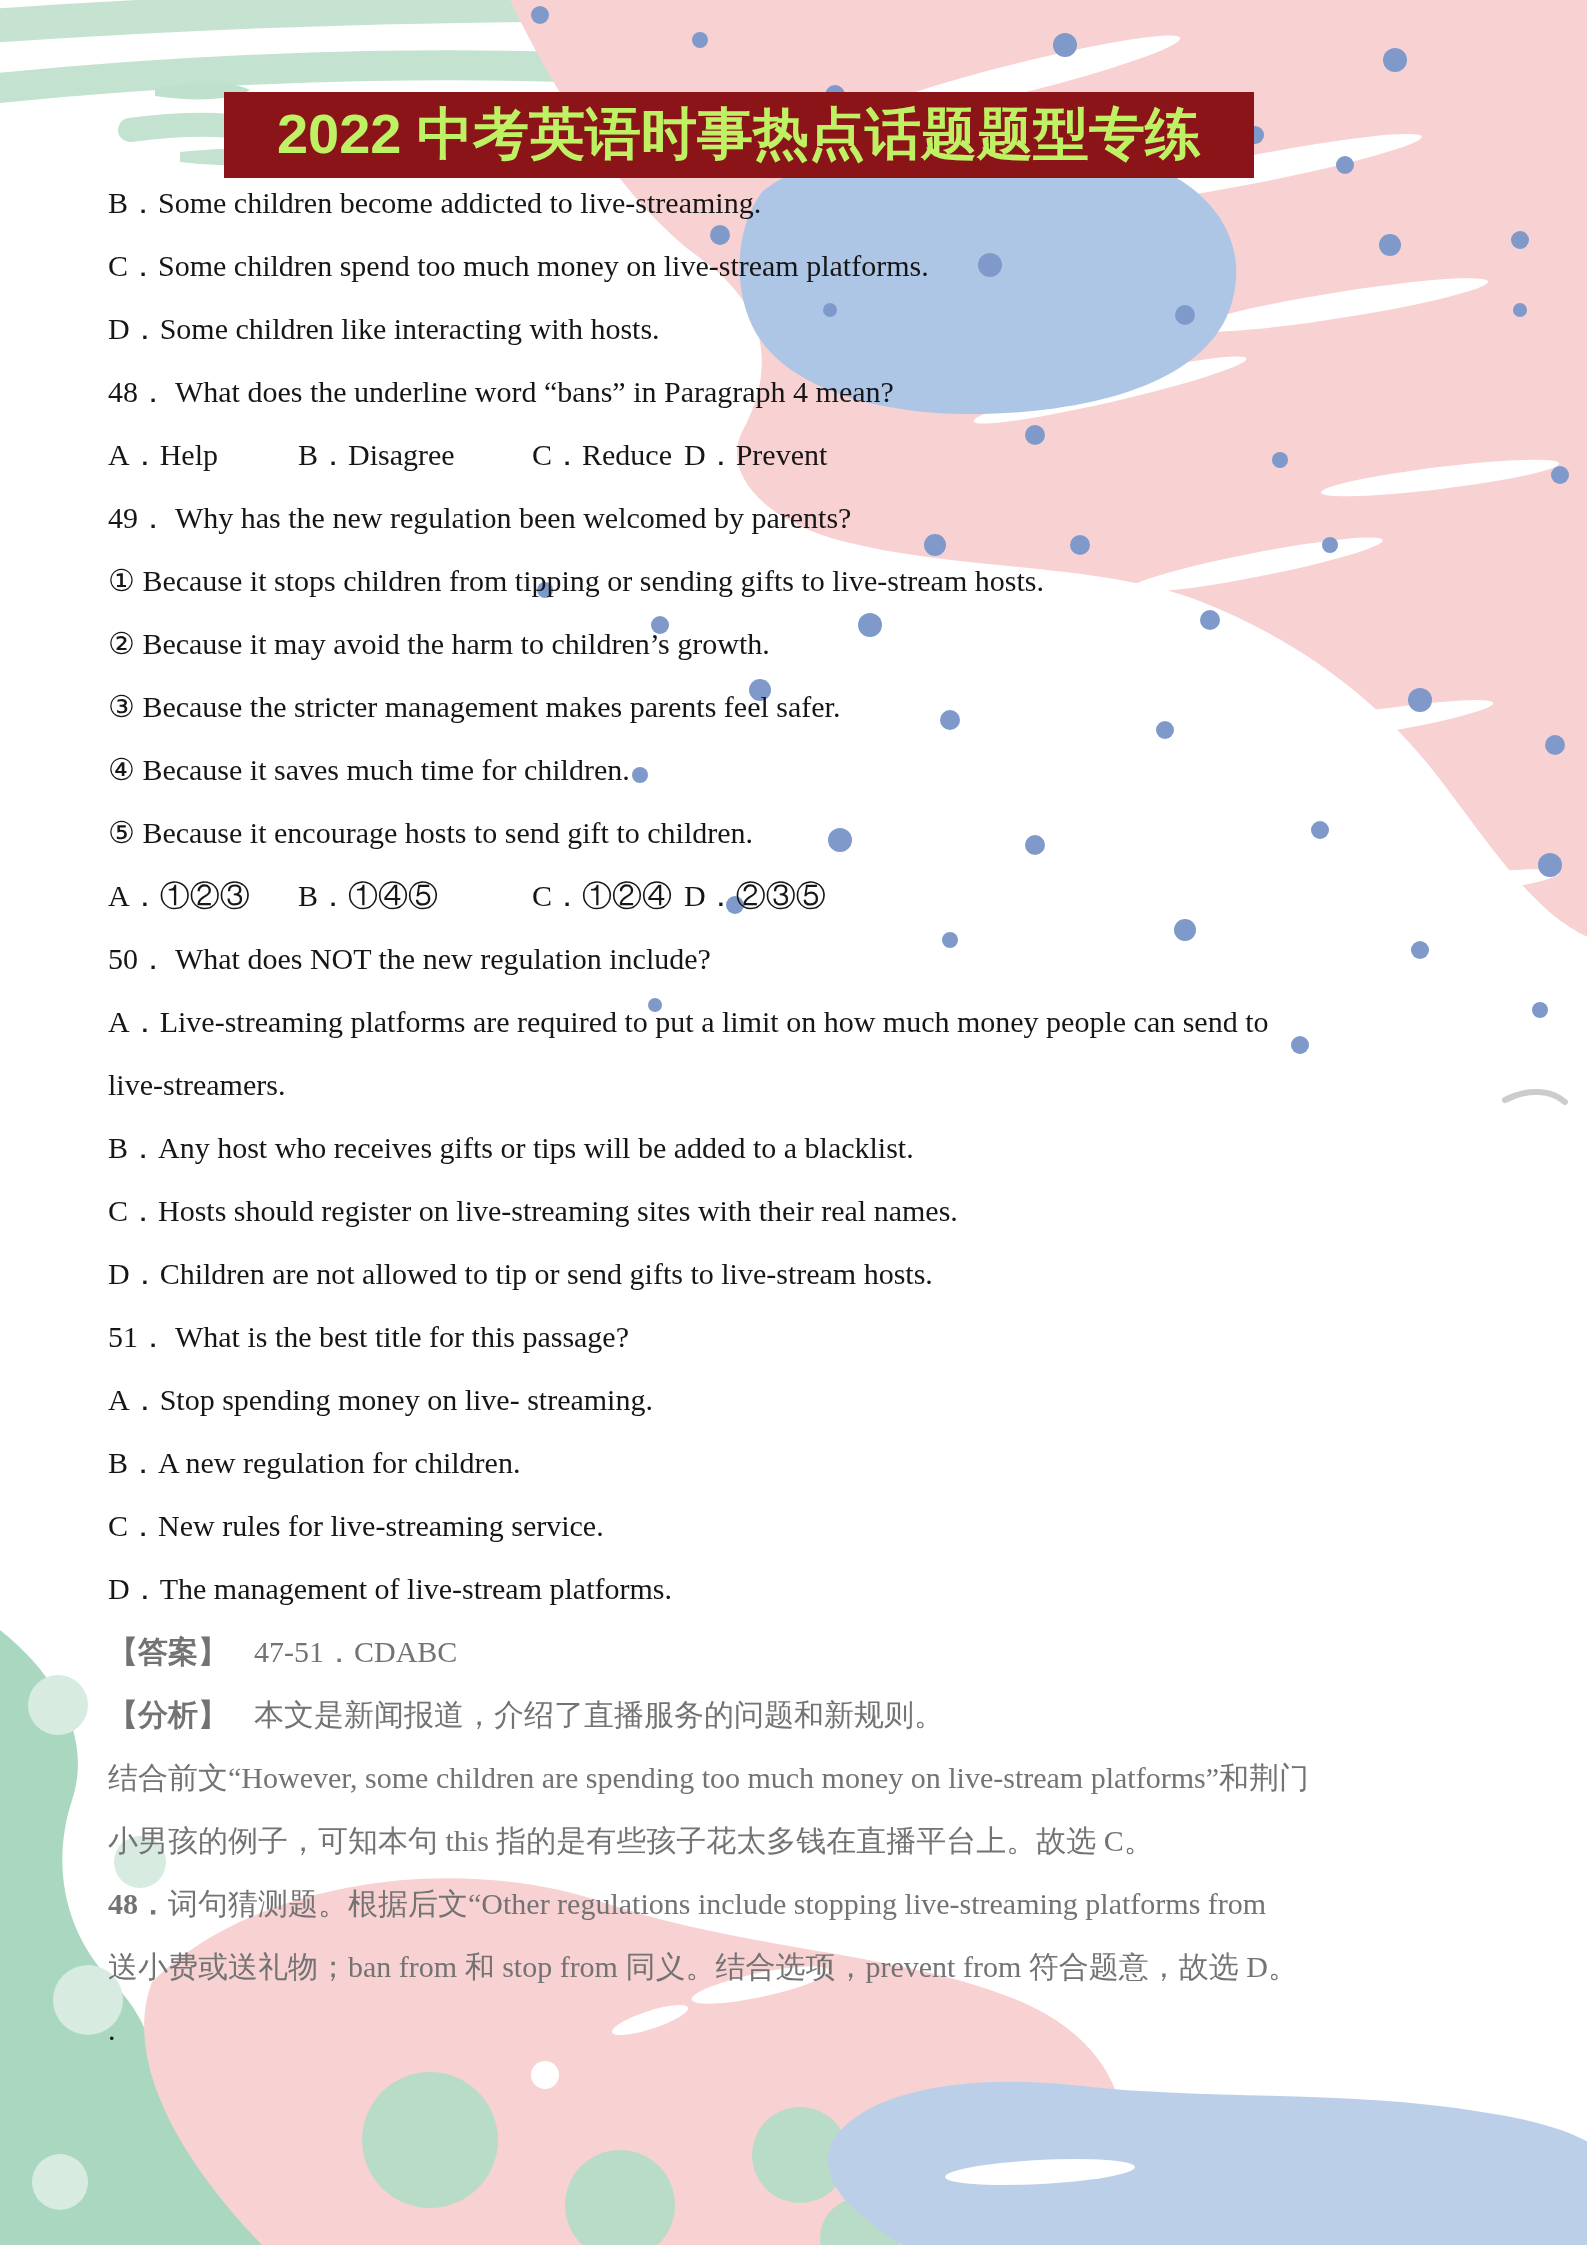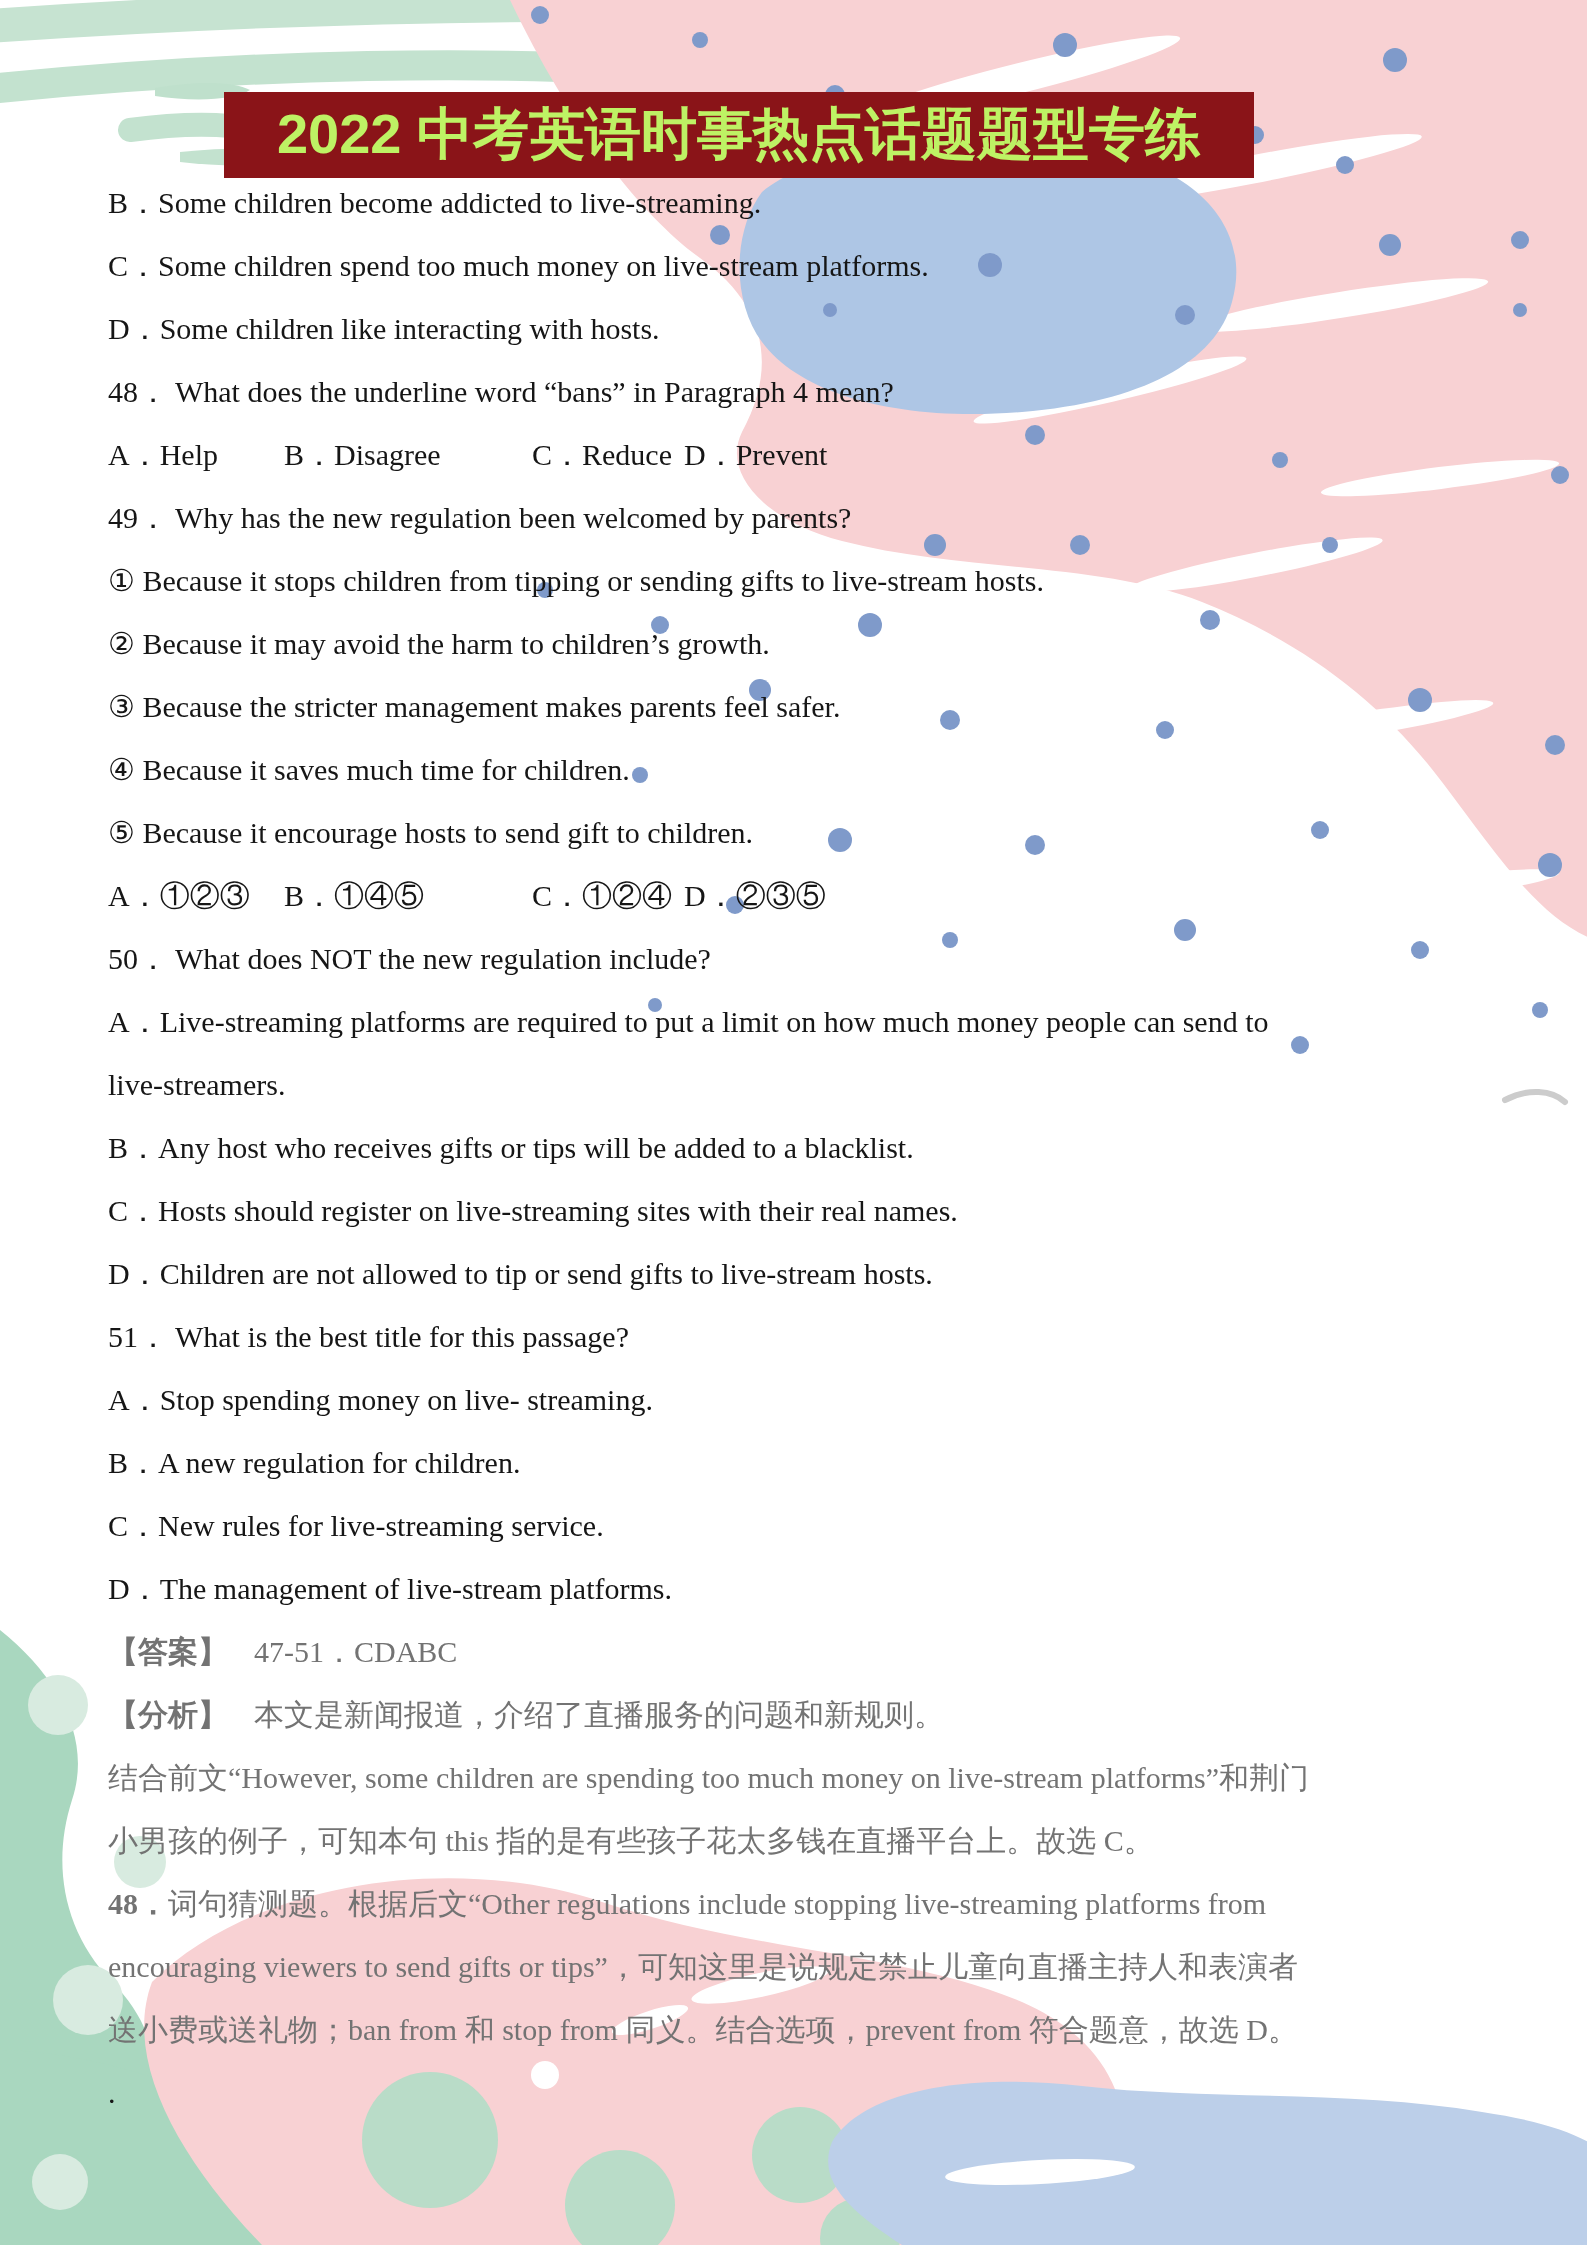--- a/index.html
+++ b/index.html
@@ -18,21 +18,21 @@
   }
   #content{
     position:absolute;left:108px;top:171px;width:1390px;z-index:2;
     font-size:30px;color:#161616;
   }
   .ln{height:63px;line-height:63px;white-space:nowrap;position:relative;}
   .red{color:#737373;}
   .bold{font-weight:bold;}
   .col{position:absolute;top:0;}
   .col-a{left:0;}
-  .col-b{left:176px;}
+  .col-b{left:190px;}
   .col-c{left:384px;margin-left:40px;}
   .col-d{left:576px;}
   .gap{display:inline-block;width:26px;}
 </style>
 </head>
 <body>
 
 <svg id="decor" width="1587" height="2245" viewBox="0 0 1587 2245" aria-hidden="true">
 
   <g>
@@ -199,16 +199,15 @@
     <span class="bold">【答案】</span><span class="gap"></span><span>47-51．CDABC</span>
   </div>
   <div class="ln red">
     <span class="bold">【分析】</span><span class="gap"></span><span>本文是新闻报道，介绍了直播服务的问题和新规则。</span>
   </div>
   <div class="ln red">结合前文“However, some children are spending too much money on live-stream platforms”和荆门</div>
   <div class="ln red">小男孩的例子，可知本句 this 指的是有些孩子花太多钱在直播平台上。故选 C。</div>
   <div class="ln red">
     <span class="bold">48．</span><span>词句猜测题。根据后文“Other regulations include stopping live-streaming platforms from</span>
   </div>
-  <div class="ln red">encouraging viewers to send gifts or tips”，可知这里是说规定禁止儿童向直播主持人和表演者</div>
   <div class="ln red">送小费或送礼物；ban from 和 stop from 同义。结合选项，prevent from 符合题意，故选 D。</div>
   <div class="ln">.</div>
 </div>
 
 </body></html>

